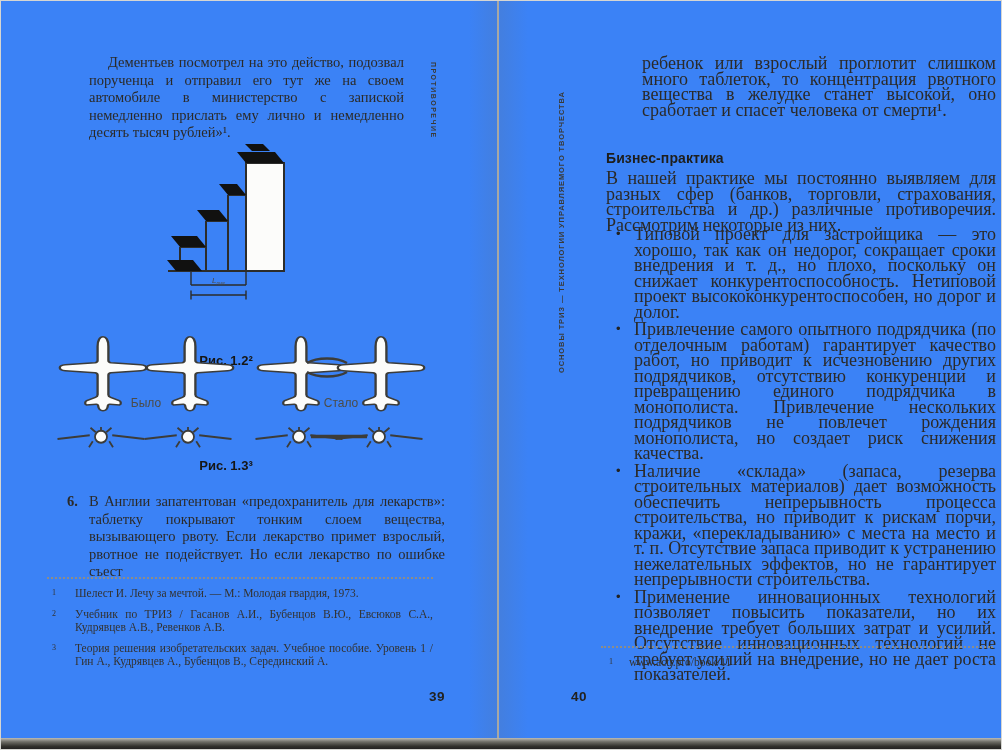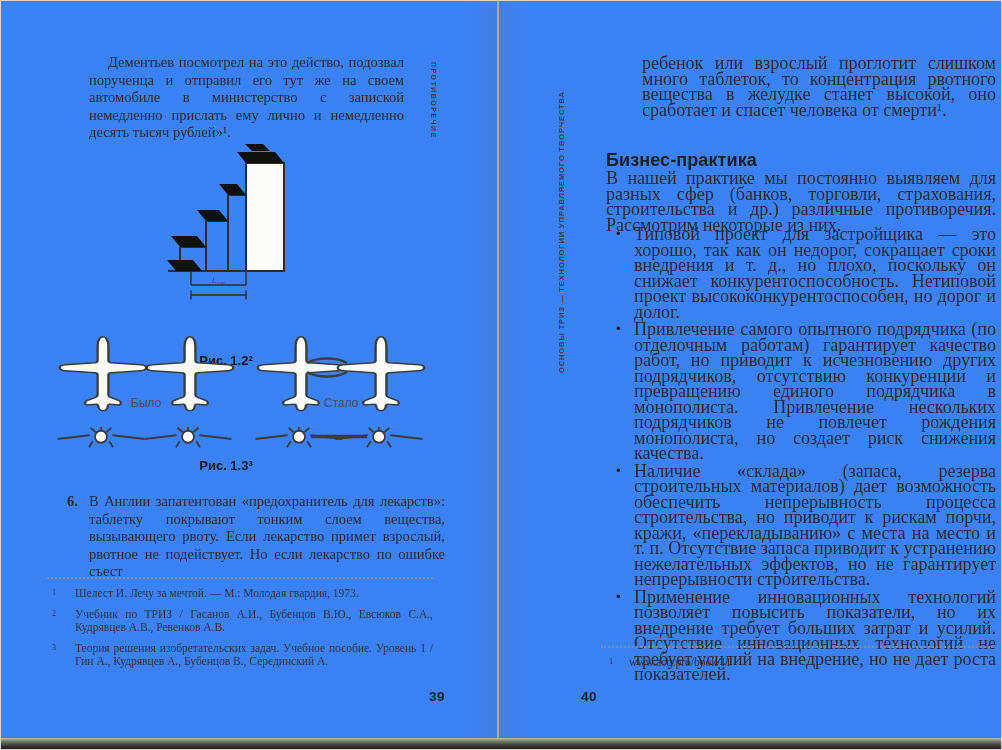--- a/index.html
+++ b/index.html
@@ -9,21 +9,21 @@
     border:1px solid #d6d6d2;
     font-family:"Liberation Serif", serif; color:#2b2a28;
   }
   .abs { position:absolute; }
 
   
   .lp-text { font-size:14.5px; line-height:17.6px; text-align:justify; }
   .rp-text { font-size:18px;  line-height:15.5px; text-align:justify; }
   .indent  { text-indent:19px; }
   .heading { font-family:"Liberation Sans", sans-serif; font-weight:700;
-             font-size:18px; color:#1e1e1c; letter-spacing:.1px; }
+             font-size:14px; color:#1e1e1c; letter-spacing:.1px; }
   .caption { font-family:"Liberation Sans", sans-serif; font-weight:700;
              font-size:13px; text-align:center; color:#161614; }
   .pagenum { font-family:"Liberation Sans", sans-serif; font-weight:700;
              font-size:13.5px; letter-spacing:.5px; color:#222220; }
   .margin-label { font-family:"Liberation Sans", sans-serif; font-weight:700;
              color:#3a3a37; white-space:nowrap; }
   .sep { border-top:2px dotted #8d8d88; height:0; }
 
   
   .fn { position:relative; padding-left:26px; font-size:11.5px;
@@ -54,21 +54,21 @@
   .rp-head   { left:605px; top:149px; }
   .rp-intro  { left:605px; top:170px; width:390px; }
   .rp-list   { left:600px; top:226px; width:395px; list-style:none; margin:0; padding:0; }
   .rp-list li { position:relative; padding-left:33px; margin-bottom:2px; }
   .rp-list li::before { content:"\2022"; position:absolute; left:15px; top:-1px;
                font-family:"Liberation Sans", sans-serif; font-size:13px; color:#222; }
   .rp-sep    { left:600px; top:645px; width:392px; }
   .rp-fn     { left:600px; top:655px; width:392px; }
   .rp-fn .fn-marker { left:8px; }
   .rp-fn.fn  { padding-left:28px; margin-bottom:0; }
-  .rp-page   { left:560px; top:688px; width:36px; text-align:right; }
+  .rp-page   { left:560px; top:688px; width:36px; text-align:center; }
 
   
   .shadow-l { left:468px; top:0; width:28px; height:740px;
               background:linear-gradient(to right, rgba(110,110,104,0), rgba(110,110,104,.16)); }
   .shadow-r { left:499px; top:0; width:28px; height:740px;
               background:linear-gradient(to left, rgba(110,110,104,0), rgba(110,110,104,.16)); }
   .spine    { left:496px; top:0; width:2px; height:742px; background:#a8a8a3; }
   .bottom-edge { left:0; bottom:0; width:1002px; height:11px;
               background:linear-gradient(to bottom,#bcbcb6 0%, #6e6d66 35%, #32312c 75%, #232221 100%); }
 

